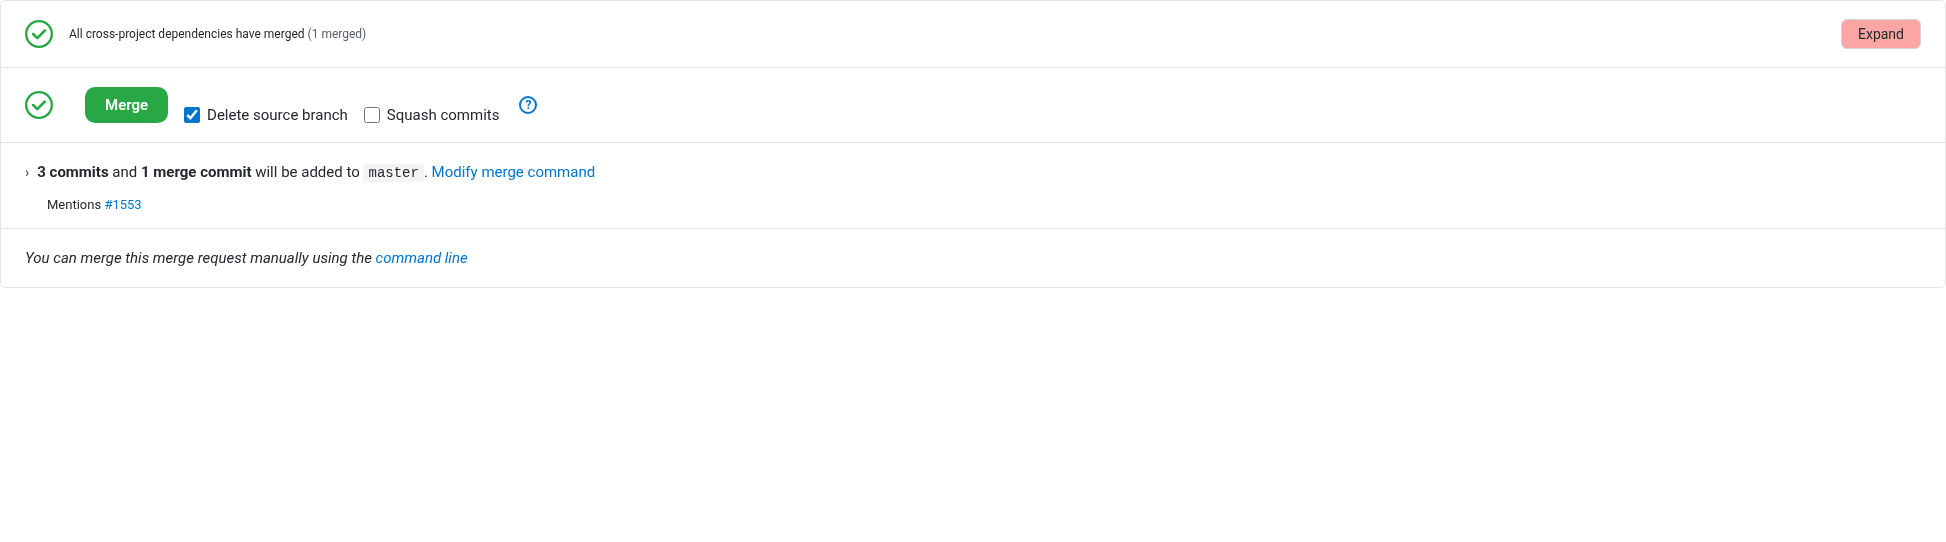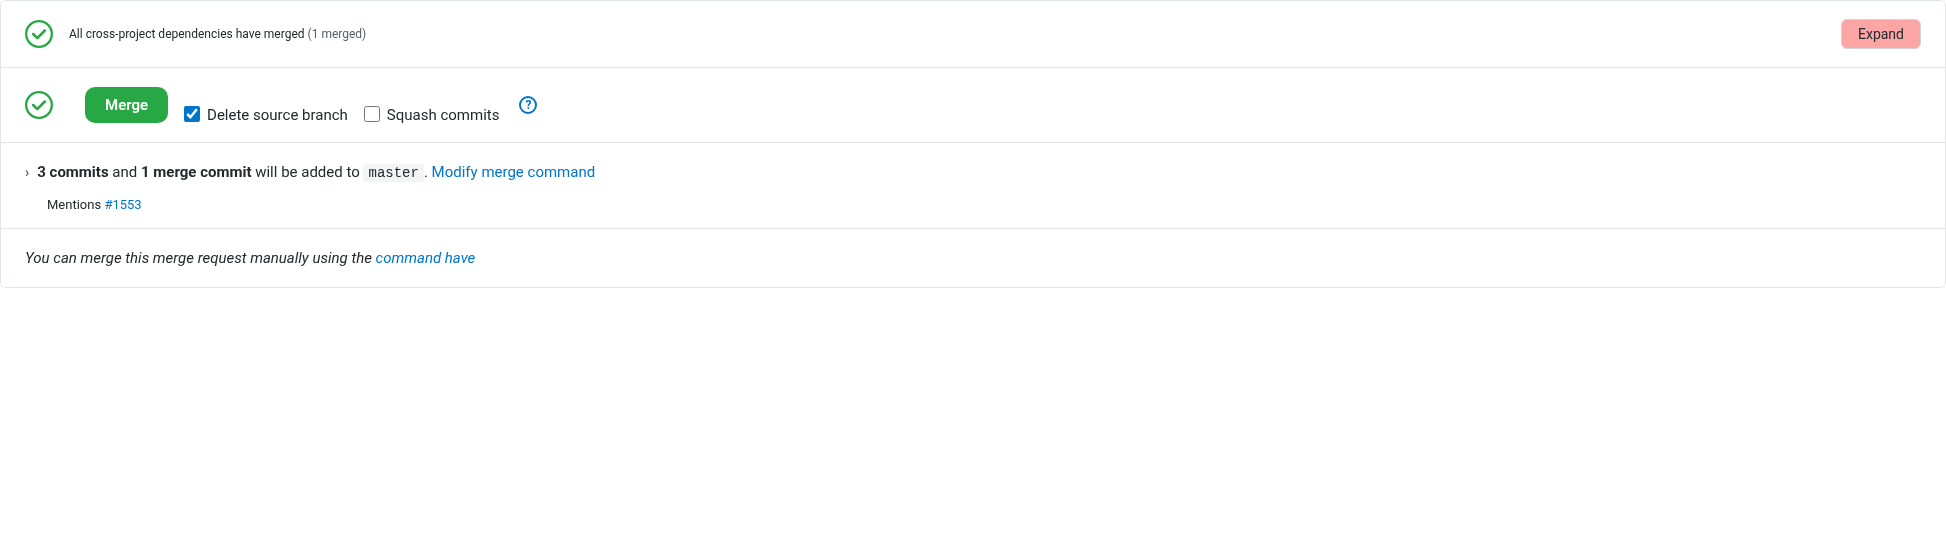--- a/index.html
+++ b/index.html
@@ -85,21 +85,21 @@
       font-size: 15px;
       font-weight: 600;
       border-radius: 10px;
       cursor: pointer;
       font-family: inherit;
       flex-shrink: 0;
     }
 
     .checkbox-label {
       display: flex;
-      align-items: flex-start;
+      align-items: center;
       gap: 7px;
       font-size: 15px;
       color: #24292e;
       cursor: pointer;
       flex-shrink: 0;
       margin-top: 20px;
     }
 
     .checkbox-label input[type="checkbox"] {
       width: 16px;
@@ -244,17 +244,17 @@
     </div>
     <div class="mentions-line">
       <span>Mentions</span>
       <a class="link-blue" href="#"> </a><a class="link-blue" href="#">#1553</a>
     </div>
   </div>
 
   <div class="row-commandline">
     <span class="commandline-text">
       <span>You can merge this merge request manually using the</span>
-      <a class="link-blue" href="#">command have</a>
+      <a class="link-blue" href="#">command line</a>
     </span>
   </div>
 
 </div>
 
 </body></html>

